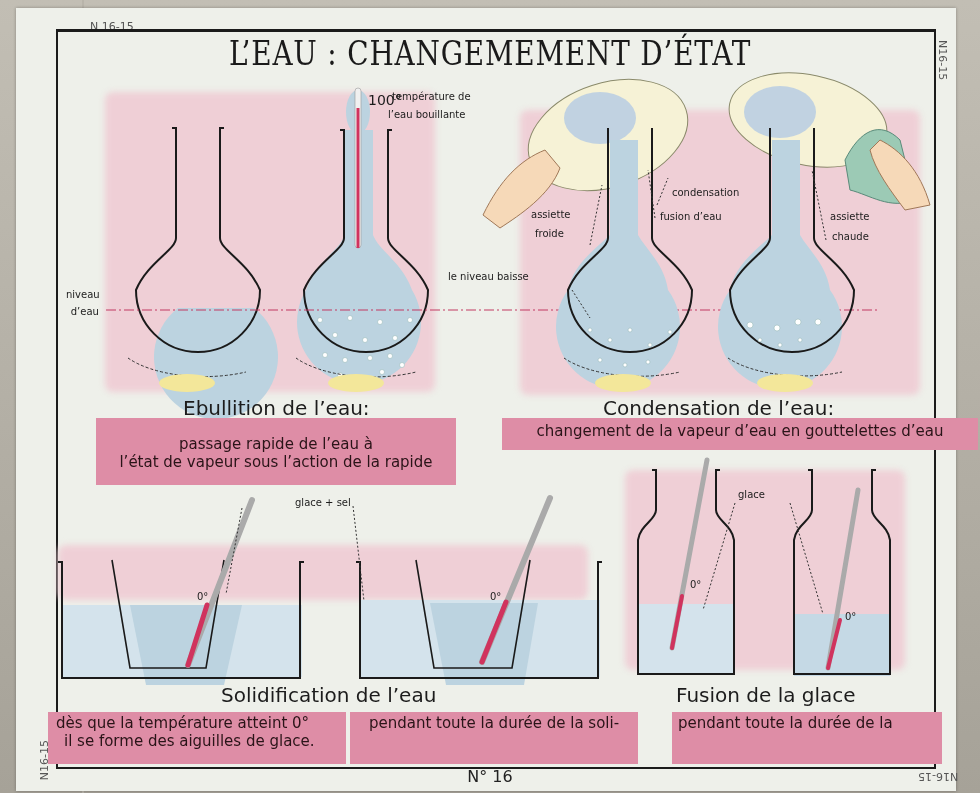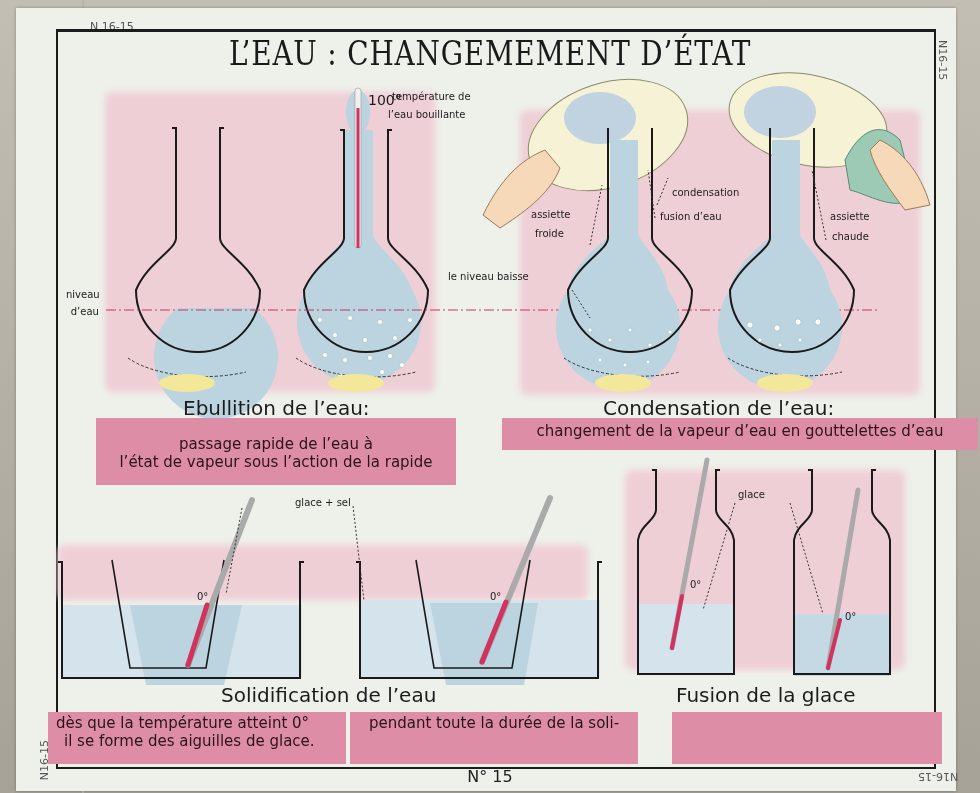--- a/index.html
+++ b/index.html
@@ -205,15 +205,16 @@
 <span class="heading" style="left:676px;top:683px;">Fusion de la glace</span>
 
 <div class="box" style="left:48px;top:712px;width:290px;height:50px;padding-top:2px;text-align:left;padding-left:8px;">
   <span>dès que la température atteint 0°</span>
     <span style="padding-left:8px">il se forme des aiguilles de glace.</span>
 </div>
 <div class="box" style="left:350px;top:712px;width:288px;height:50px;padding-top:2px;">
   <span>pendant toute la durée de la soli-</span>
 </div>
 <div class="box" style="left:672px;top:712px;width:264px;height:50px;padding-top:2px;text-align:left;padding-left:6px;">
-</div>
-
-<div class="num">N° 15</div>
+  <span>pendant toute la durée de la</span>
+</div>
+
+<div class="num">N° 16</div>
 
 </body></html>

